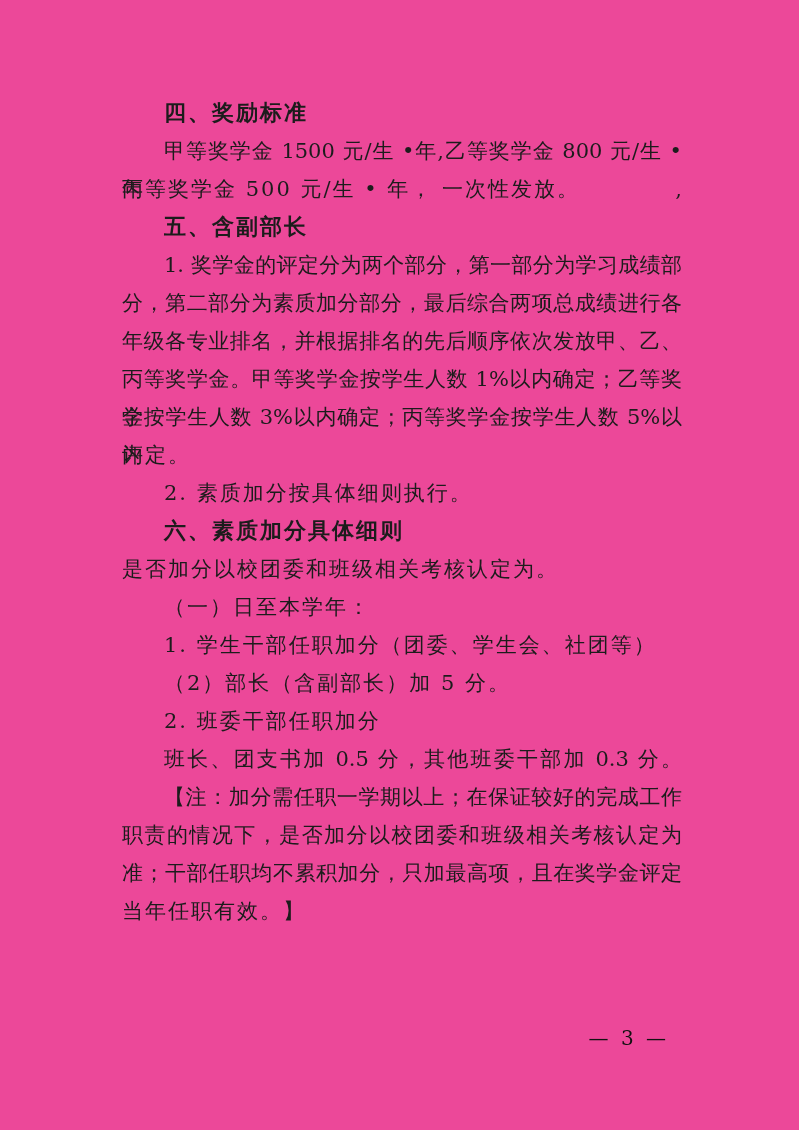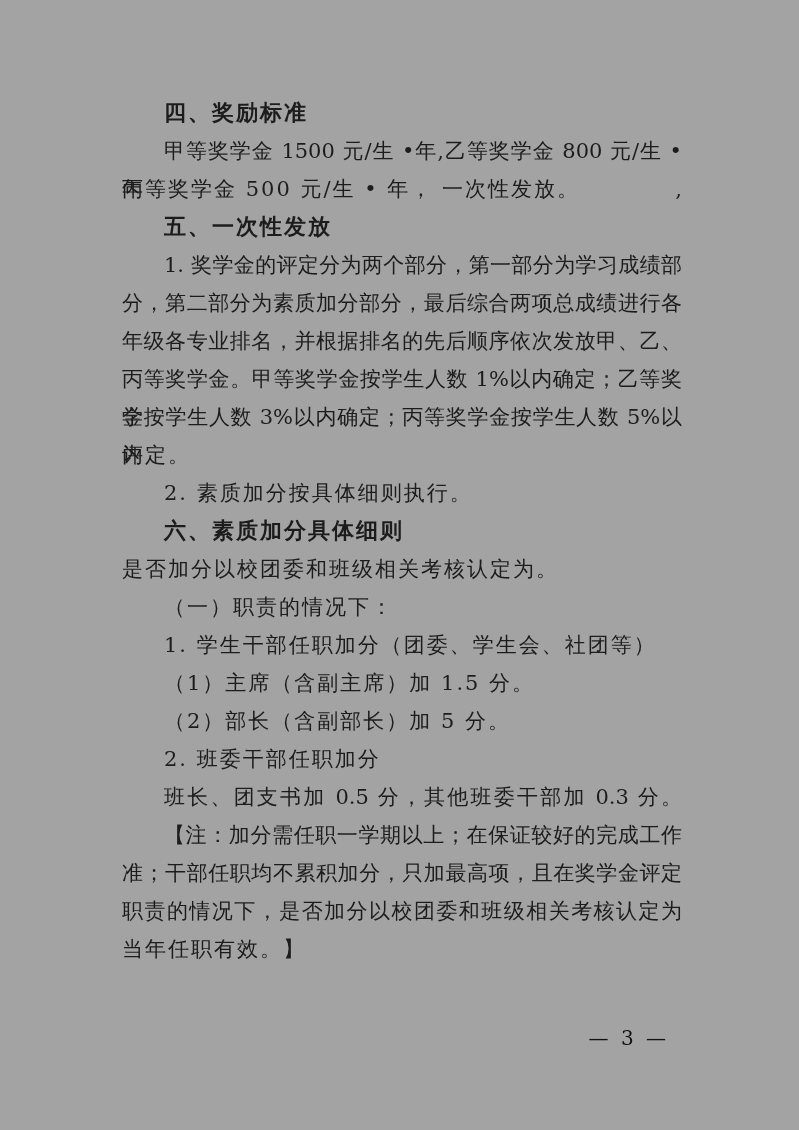--- a/index.html
+++ b/index.html
@@ -6,21 +6,21 @@
   html, body {
     width: 799px;
     height: 1130px;
     background: #ffffff;
     font-family: "DejaVu Serif", "Liberation Serif", serif;
   }
   .page {
     position: relative;
     width: 799px;
     height: 1130px;
-    background: #a3a3a3;
+    background: #ec4899;
     overflow: hidden;
     color: #1c1c1c;
   }
   .content {
     position: absolute;
     left: 122px;
     top: 94px;
     width: 560px;
   }
   .ln {
@@ -56,35 +56,34 @@
   }
 </style>
 </head>
 <body>
 
 <div class="page">
   <div class="content">
     <div class="ln hd ind">四、奖励标准</div>
     <div class="ln ind j">甲等奖学金 1500 元/生 •年,乙等奖学金 800 元/生 •年,</div>
     <div class="ln">丙等奖学金 500 元/生 • 年， 一次性发放。</div>
-    <div class="ln hd ind">五、一次性发放</div>
+    <div class="ln hd ind">五、含副部长</div>
     <div class="ln ind j">1. 奖学金的评定分为两个部分，第一部分为学习成绩部</div>
     <div class="ln j">分，第二部分为素质加分部分，最后综合两项总成绩进行各</div>
     <div class="ln j">年级各专业排名，并根据排名的先后顺序依次发放甲、乙、</div>
     <div class="ln j">丙等奖学金。甲等奖学金按学生人数 1%以内确定；乙等奖学</div>
     <div class="ln j">金按学生人数 3%以内确定；丙等奖学金按学生人数 5%以内</div>
     <div class="ln">评定。</div>
     <div class="ln ind">2. 素质加分按具体细则执行。</div>
     <div class="ln hd ind">六、素质加分具体细则</div>
     <div class="ln">是否加分以校团委和班级相关考核认定为。</div>
-    <div class="ln ind">（一）职责的情况下：</div>
+    <div class="ln ind">（一）日至本学年：</div>
     <div class="ln ind">1. 学生干部任职加分（团委、学生会、社团等）</div>
-    <div class="ln ind">（1）主席（含副主席）加 1.5 分。</div>
     <div class="ln ind">（2）部长（含副部长）加 5 分。</div>
     <div class="ln ind">2. 班委干部任职加分</div>
     <div class="ln ind j">班长、团支书加 0.5 分，其他班委干部加 0.3 分。</div>
     <div class="ln ind j">【注：加分需任职一学期以上；在保证较好的完成工作</div>
+    <div class="ln j">职责的情况下，是否加分以校团委和班级相关考核认定为</div>
     <div class="ln j">准；干部任职均不累积加分，只加最高项，且在奖学金评定</div>
-    <div class="ln j">职责的情况下，是否加分以校团委和班级相关考核认定为</div>
     <div class="ln">当年任职有效。】</div>
   </div>
   <div class="pagenum">— 3 —</div>
 </div>
 
 </body></html>

